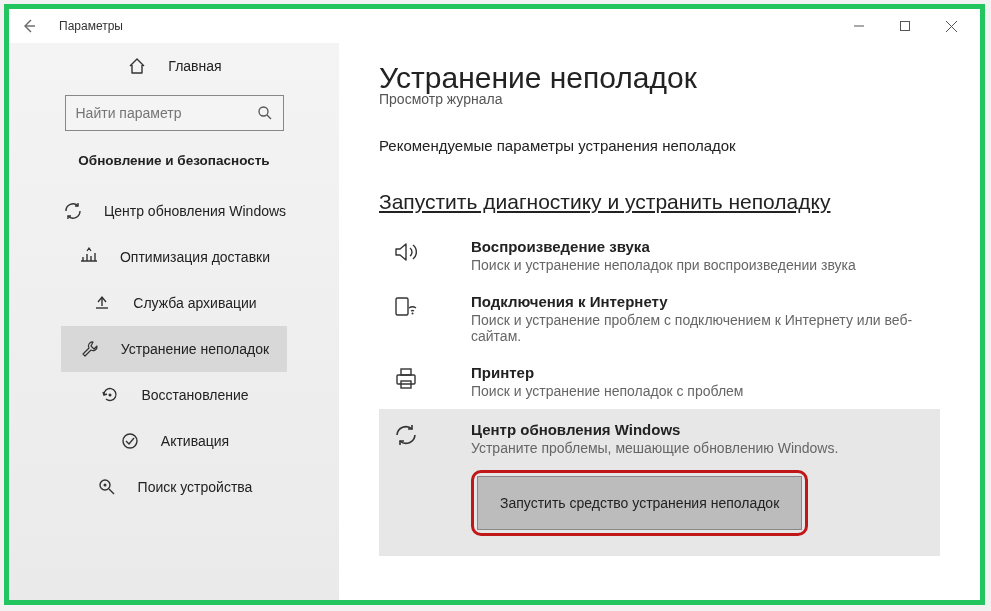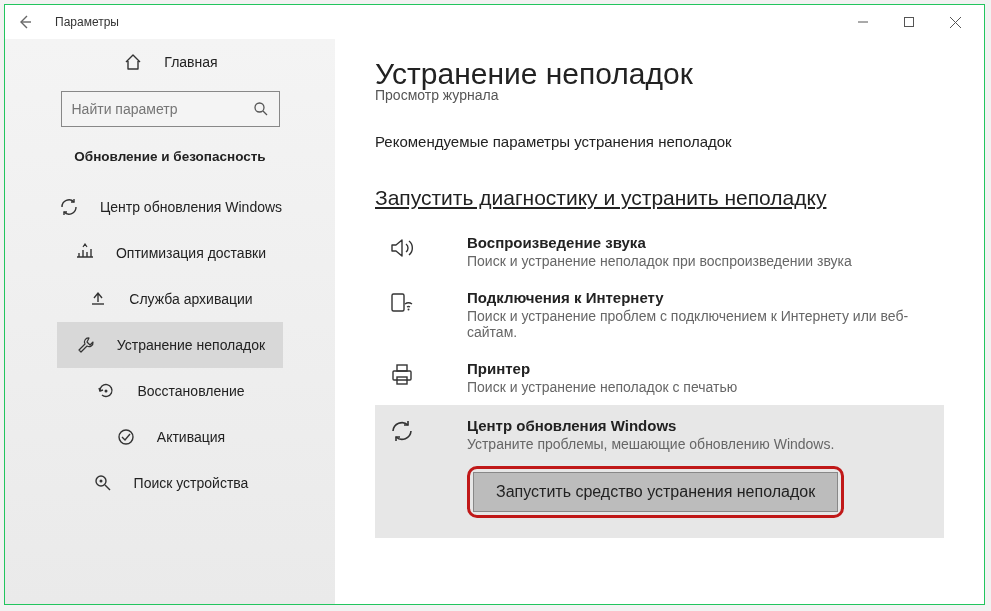--- a/index.html
+++ b/index.html
@@ -1,17 +1,17 @@
 <!DOCTYPE html>
 <html><head>
 <meta charset="utf-8">
 <style>
 * { box-sizing: border-box; margin: 0; padding: 0; }
 body { font-family: "Segoe UI", Tahoma, sans-serif; background: #f2f2f2; width: 991px; height: 611px; overflow: hidden; }
-.window { width: 981px; height: 601px; margin: 4px; background: #fff; border: 1px solid #22c55e; display: flex; flex-direction: column; }
+.window { width: 981px; height: 601px; margin: 4px; background: #fff; border: 5px solid #22c55e; display: flex; flex-direction: column; }
 .titlebar { height: 34px; display: flex; align-items: center; padding: 0 6px; }
 .titlebar .back { width: 28px; height: 28px; display: flex; align-items: center; justify-content: center; color: #666; cursor: pointer; }
 .titlebar .title { font-size: 12px; color: #333; margin-left: 16px; }
 .titlebar .winbtns { margin-left: auto; display: flex; }
 .titlebar .winbtn { width: 46px; height: 30px; display: flex; align-items: center; justify-content: center; color: #555; cursor: pointer; }
 .body { flex: 1; display: flex; overflow: hidden; }
 .sidebar { width: 330px; background: linear-gradient(to bottom, #f4f4f4, #eaeaea); display: flex; flex-direction: column; padding: 0; overflow: hidden; align-items: center; }
 .nav-row { height: 46px; display: flex; align-items: center; padding: 0 18px; cursor: pointer; }
 .nav-row.selected { background: #d8d8d8; }
 .nav-icon { width: 22px; height: 22px; display: flex; align-items: center; justify-content: center; margin-right: 20px; color: #333; flex-shrink: 0; }
@@ -25,21 +25,21 @@
 .subline { font-size: 14px; color: #555; margin-top: -4px; }
 .rec { font-size: 15px; color: #222; margin-top: 30px; }
 .sect-hdr { font-size: 21px; font-weight: 400; color: #222; margin-top: 36px; margin-bottom: 14px; text-decoration: underline; }
 .trow { display: flex; padding: 10px 0 10px 10px; gap: 32px; }
 .trow.selected { background: #e7e7e7; padding-top: 12px; padding-bottom: 20px; }
 .ticon { width: 34px; height: 34px; display: flex; align-items: flex-start; justify-content: center; margin-right: 16px; color: #333; flex-shrink: 0; }
 .ttext { flex: 1; }
 .ttitle { font-size: 15px; font-weight: 600; color: #222; }
 .tdesc { font-size: 14px; color: #666; margin-top: 2px; }
 .runbtn-wrap { margin-top: 14px; }
-.runbtn { display: inline-block; padding: 10px 22px; background: #bcbcbc; border: 1px solid #888; font-size: 16px; color: #222; cursor: pointer; }
+.runbtn { display: inline-block; padding: 18px 22px; background: #bcbcbc; border: 1px solid #888; font-size: 14px; color: #222; cursor: pointer; }
 .highlight-ring { border: 3px solid #c01818; border-radius: 10px; padding: 3px; display: inline-block; }
 svg { display: block; }
 </style>
 </head>
 <body>
 
 <div class="window">
 
   <div class="titlebar">
     <div class="back">
@@ -203,21 +203,21 @@
       <div class="trow">
         <div class="ticon">
           <svg width="28" height="28" viewBox="0 0 28 28">
               <rect x="5" y="11" width="18" height="9" rx="1" stroke="#333" stroke-width="1.4" fill="none"></rect>
               <rect x="9" y="5" width="10" height="6" stroke="#333" stroke-width="1.4" fill="none"></rect>
               <rect x="9" y="17" width="10" height="7" stroke="#333" stroke-width="1.4" fill="none"></rect>
             </svg>
         </div>
         <div class="ttext">
           <div class="ttitle">Принтер</div>
-          <div class="tdesc">Поиск и устранение неполадок с печатью</div>
+          <div class="tdesc">Поиск и устранение неполадок с проблем</div>
         </div>
       </div>
 
       <div class="trow selected">
         <div class="ticon">
           <svg width="28" height="28" viewBox="0 0 28 28">
               <path d="M5 14 A9 9 0 0 1 20 8 M23 14 A9 9 0 0 1 8 20" stroke="#333" stroke-width="1.6" fill="none"></path>
               <path d="M20 4 V8 H16 M8 24 V20 H12" stroke="#333" stroke-width="1.6" fill="none"></path>
             </svg>
         </div>

